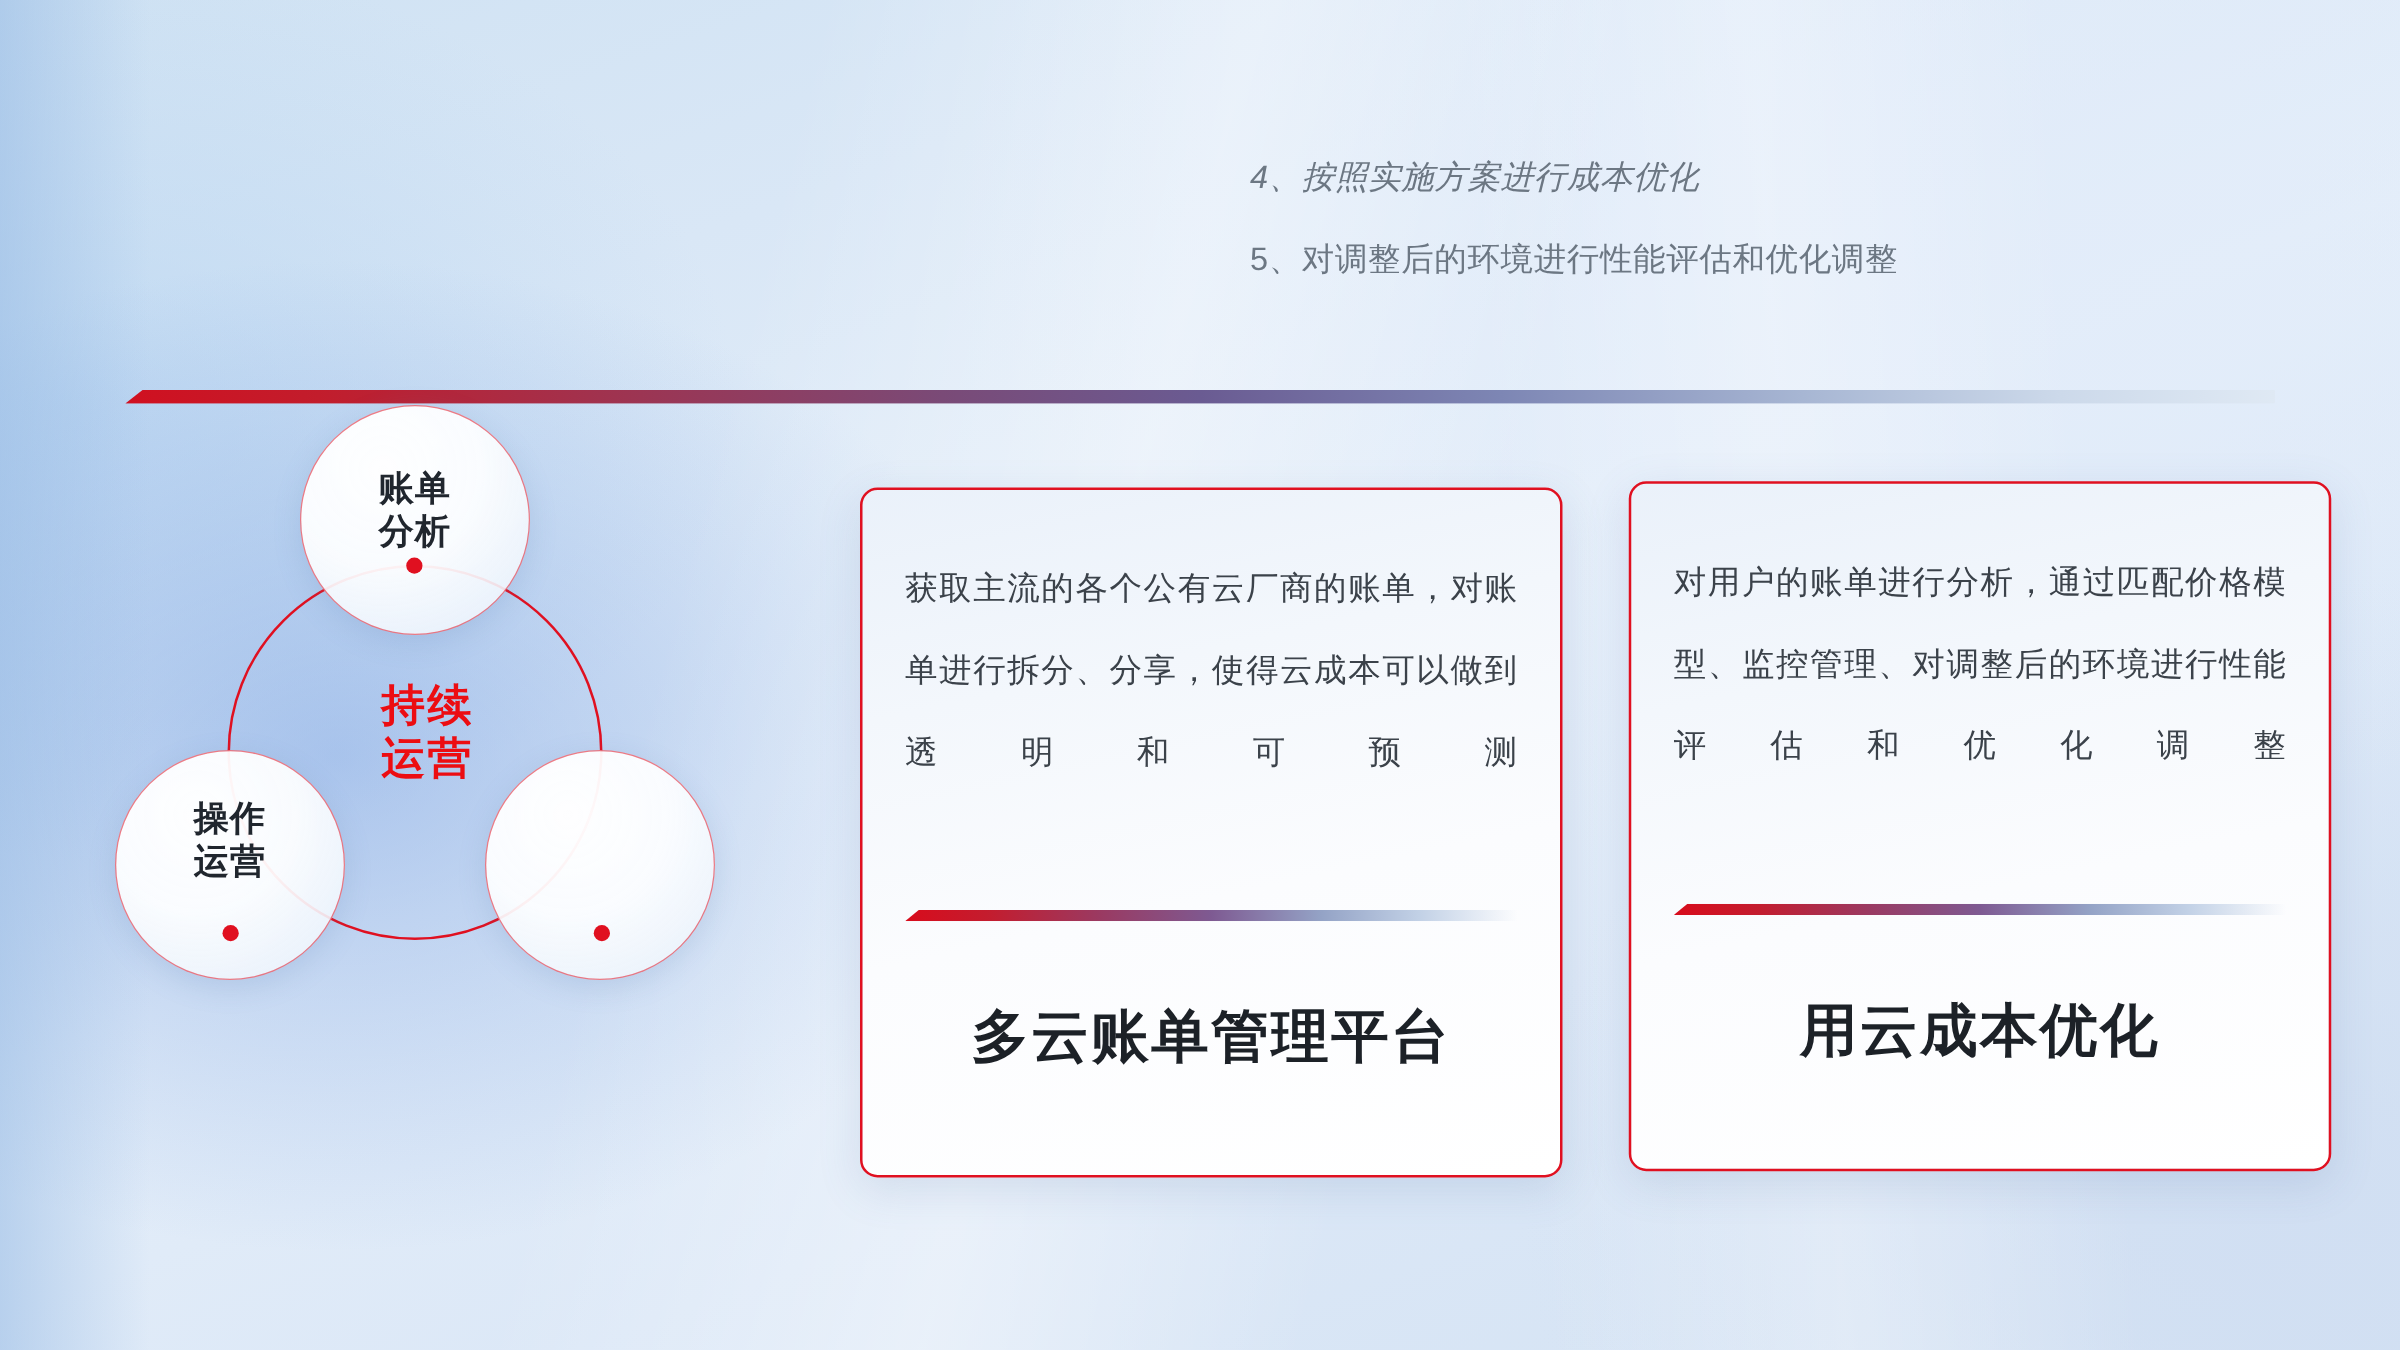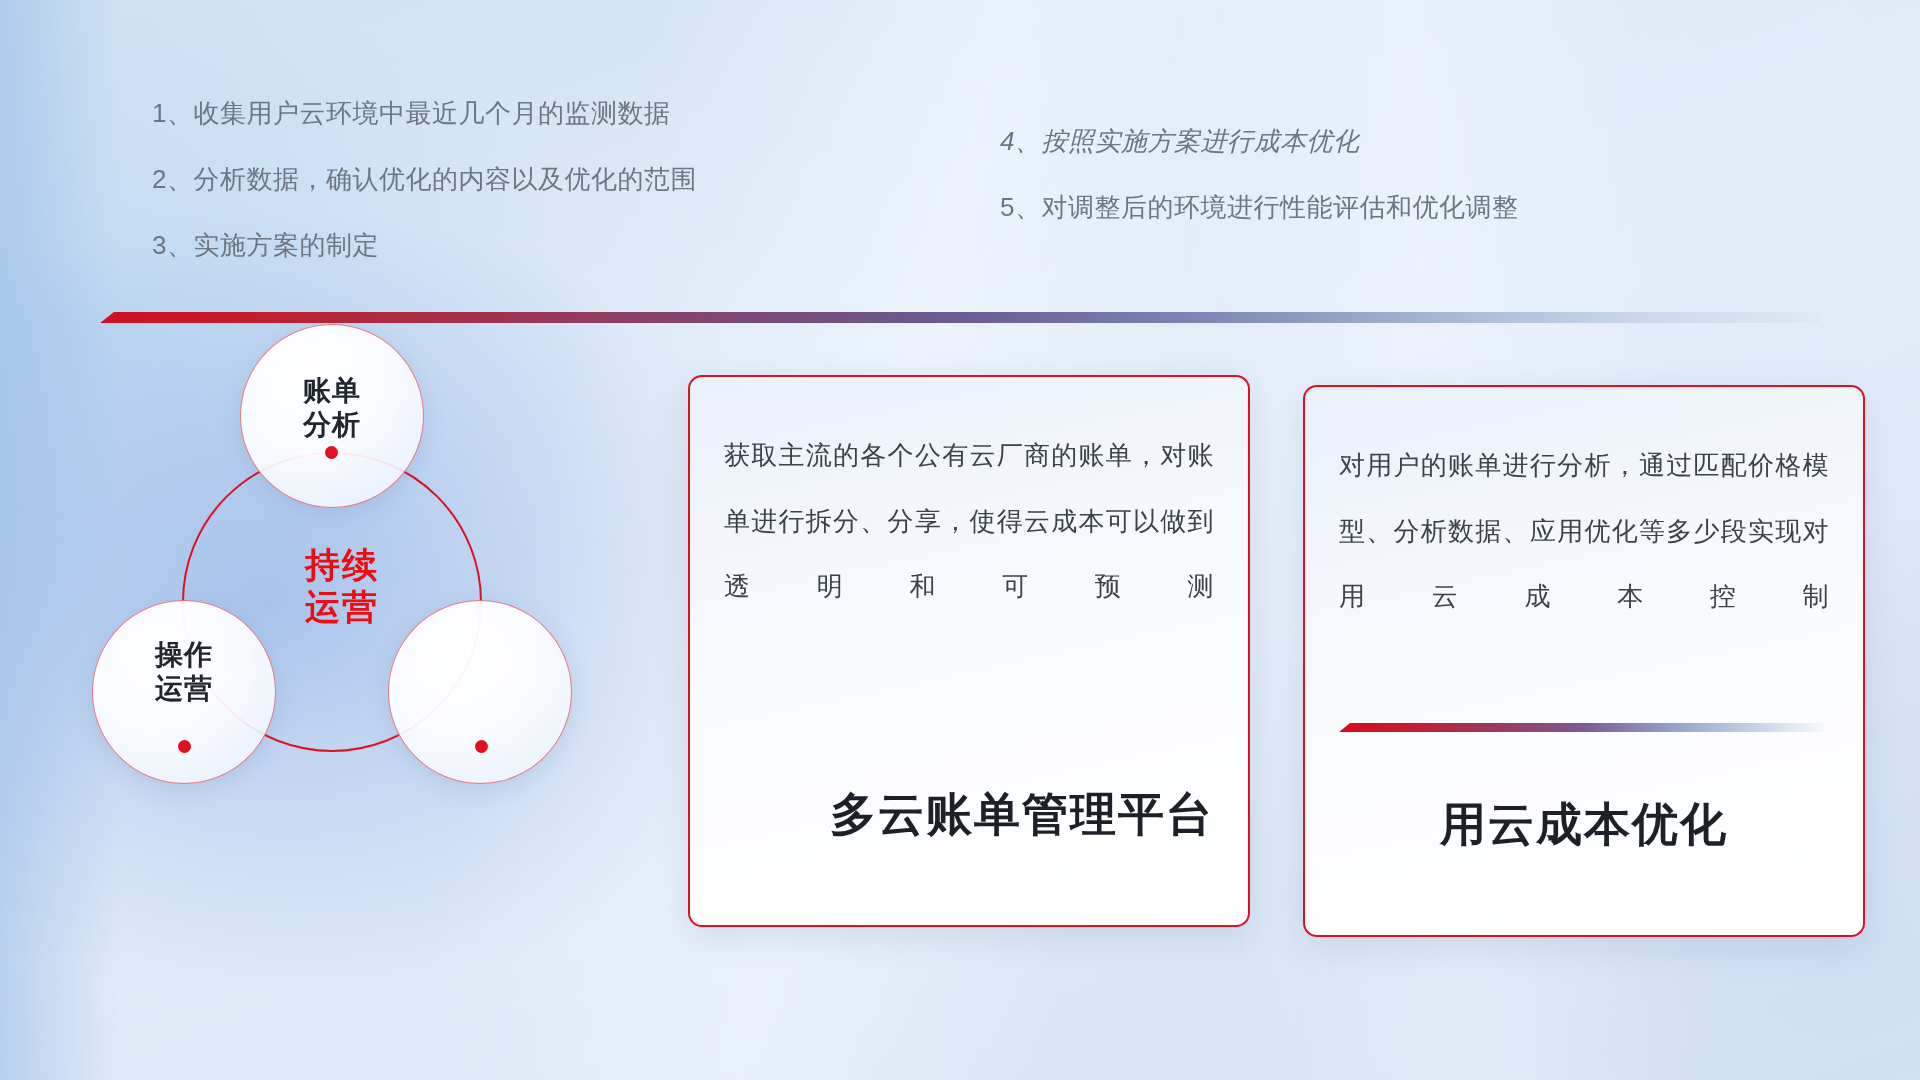--- a/index.html
+++ b/index.html
@@ -72,21 +72,21 @@
 
   
   .card {
     position:absolute; z-index:6; width:562px; height:552px;
     border:2px solid #e01020; border-radius:14px;
     background:linear-gradient(168deg, #eaf1fa 0%, #f3f7fc 28%, #fbfcfe 58%, #ffffff 100%);
     box-shadow:0 10px 34px rgba(85,120,170,0.16);
     padding:46px 34px 0 34px;
     display:flex; flex-direction:column;
   }
-  #card-1 { left:688px; top:375px;align-items:flex-end; }
+  #card-1 { left:688px; top:390px; }
   #card-2 { left:1303px; top:385px; }
   .card-body {
     color:#3b424a; font-size:26px; line-height:2.52; letter-spacing:0.4px;
     text-align:justify; text-align-last:justify; word-break:break-all;
     height:250px;
   }
   .card-rule {
     height:9px; margin-top:auto; margin-bottom:0;
     background:linear-gradient(90deg,#d80c1c 0%, #c31d2f 14%, #9a3a62 32%,
                #7e5a92 50%, #94a3c6 68%, #c2d1e6 84%, rgba(236,243,250,0) 100%);
@@ -96,25 +96,20 @@
   .card-title {
     font-size:46px; font-weight:bold; color:#1c2127; letter-spacing:2px;
     text-align:center; padding:62px 0 0 0; height:203px;
   }
 </style>
 </head>
 <body>
 
 <div id="slide">
 
-  <div class="steps" id="steps-left">
-    <div class="step">1、收集用户云环境中最近几个月的监测数据</div>
-    <div class="step">2、分析数据，确认优化的内容以及优化的范围</div>
-    <div class="step">3、实施方案的制定</div>
-  </div>
 
   <div class="steps" id="steps-right">
     <div class="step">4、按照实施方案进行成本优化</div>
     <div class="step">5、对调整后的环境进行性能评估和优化调整</div>
   </div>
 
   <div id="divider"></div>
 
   <div id="venn">
 
@@ -144,18 +139,18 @@
     </div>
   </div>
 
   <div class="card" id="card-1">
     <div class="card-body">获取主流的各个公有云厂商的账单，对账单进行拆分、分享，使得云成本可以做到透明和可预测</div>
     <div class="card-rule"></div>
     <div class="card-title">多云账单管理平台</div>
   </div>
 
   <div class="card" id="card-2">
-    <div class="card-body">对用户的账单进行分析，通过匹配价格模型、分析数据、应用优化等多少段实现对用云成本控制</div>
+    <div class="card-body">对用户的账单进行分析，通过匹配价格模型、监控管理、对调整后的环境进行性能评估和优化调整</div>
     <div class="card-rule"></div>
     <div class="card-title">用云成本优化</div>
   </div>
 
 </div>
 
 </body></html>

